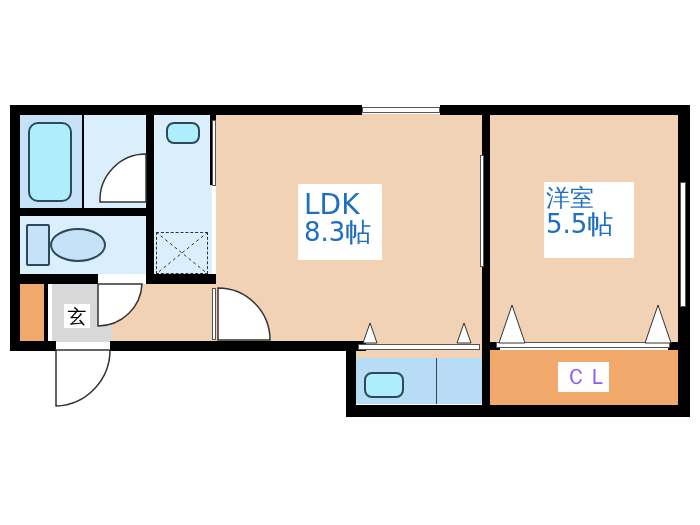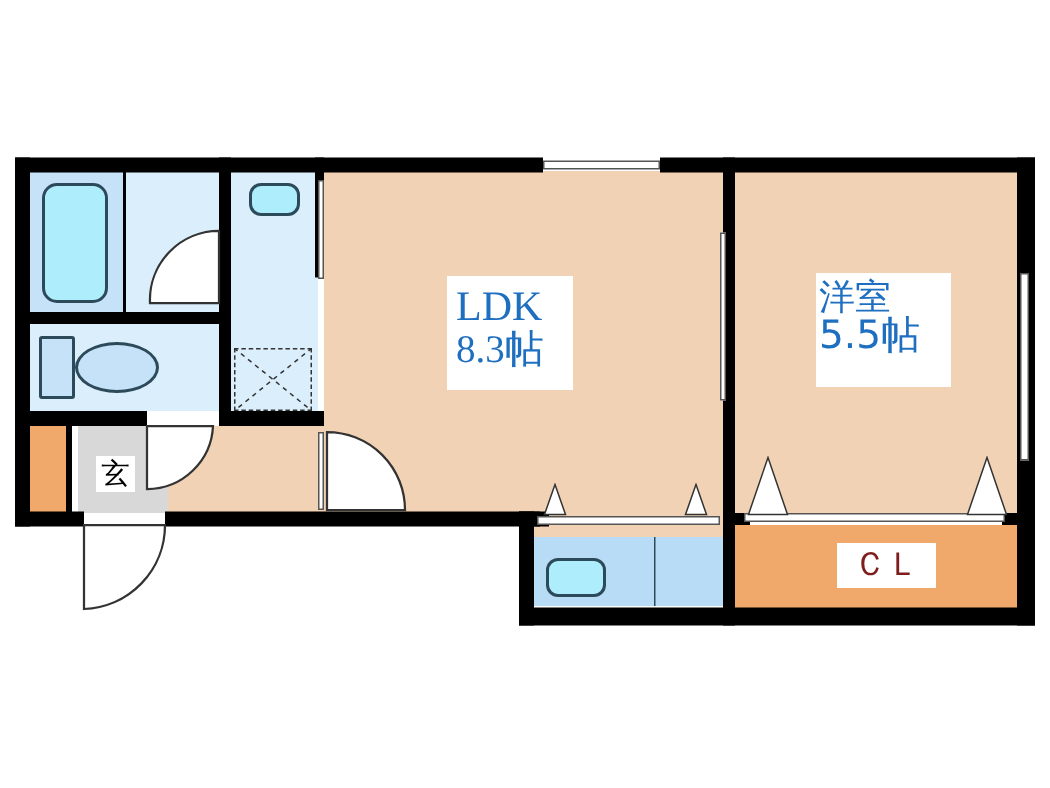--- a/index.html
+++ b/index.html
@@ -92,23 +92,23 @@
   <svg class="abs" style="left:456px;top:322px;" width="16" height="22">
       <polygon points="8,1 15,21 1,21" fill="#fff" stroke="#333"></polygon>
     </svg>
   <svg class="abs" style="left:498px;top:304px;" width="28" height="40">
       <polygon points="14,1 27,39 1,39" fill="#fff" stroke="#333"></polygon>
     </svg>
   <svg class="abs" style="left:644px;top:304px;" width="28" height="40">
       <polygon points="14,1 27,39 1,39" fill="#fff" stroke="#333"></polygon>
     </svg>
 
-  <div class="label-box" style="left:298px;top:184px;width:84px;height:76px;padding:6px 0 0 6px;box-sizing:border-box;font-family:Liberation Serif, serif;">
+  <div class="label-box" style="left:298px;top:184px;width:84px;height:76px;padding:6px 0 0 6px;box-sizing:border-box;">
     <div style="font-size:28px;">LDK</div>
     <div style="font-size:26px;">8.3帖</div>
   </div>
   <div class="label-box" style="left:544px;top:182px;width:90px;height:76px;padding:4px 0 0 2px;box-sizing:border-box;">
     <div style="font-size:24px;">洋室</div>
     <div style="font-size:26px;">5.5帖</div>
   </div>
-  <div class="label-box" style="left:558px;top:362px;width:66px;height:30px;font-size:22px;color:#7f1d1d;text-align:center;line-height:30px;">ＣＬ</div>
+  <div class="label-box" style="left:558px;top:362px;width:51px;height:30px;font-size:22px;color:#8b5cf6;text-align:right;line-height:30px;">ＣＬ</div>
   <div class="label-box" style="left:64px;top:304px;width:26px;height:24px;font-size:19px;color:#000;text-align:center;line-height:24px;">玄</div>
 </div>
 
 </body></html>

